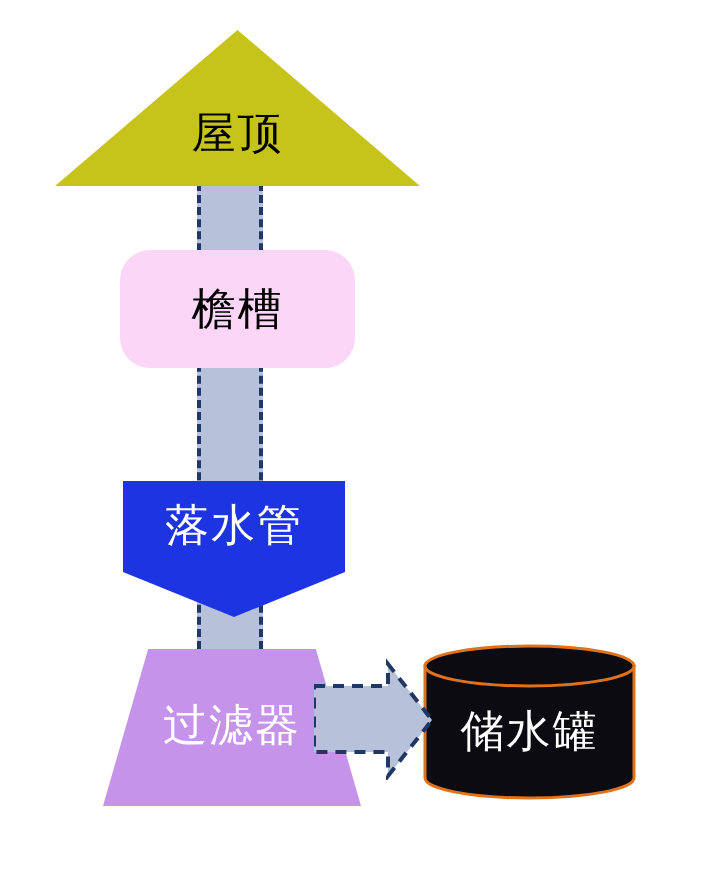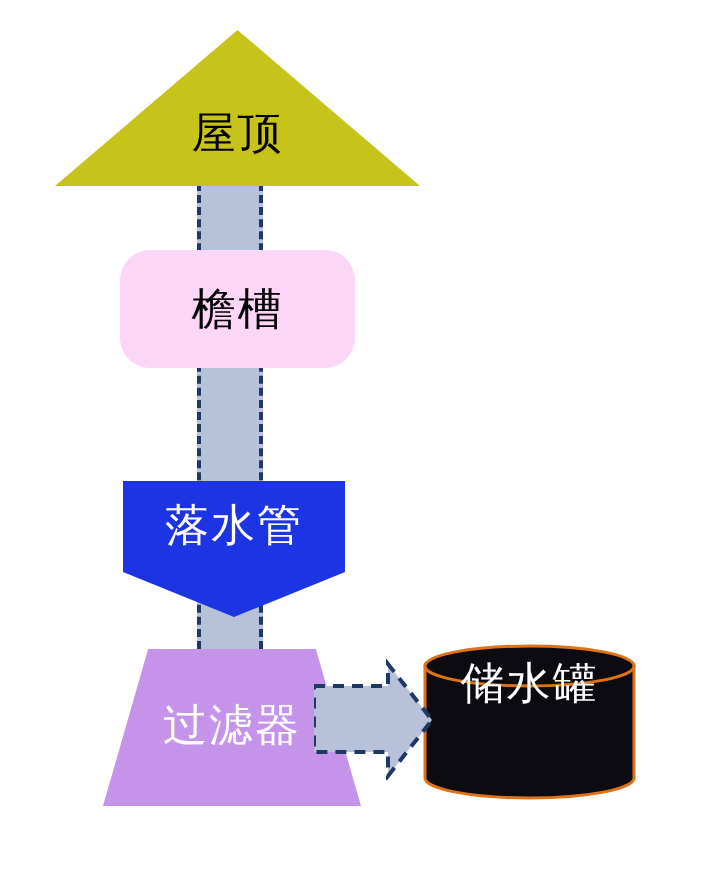--- a/index.html
+++ b/index.html
@@ -48,21 +48,21 @@
     clip-path:polygon(17.5% 0, 82.5% 0, 100% 100%, 0 100%);
     display:flex; align-items:center; justify-content:center; z-index:2;font-family:Liberation Mono, monospace;
   }
 
   .harrow { position:absolute; left:314px; top:658px; width:122px; height:122px; z-index:4; }
 
   .tank { position:absolute; left:422px; top:643px; width:215px; height:158px; z-index:3; }
 
   .tank-label-box {
     position:absolute; left:422px; top:643px; width:215px; height:158px;
-    display:flex; justify-content:center;
+    display:flex; align-items:center; justify-content:center;
     padding-top:18px; box-sizing:border-box; z-index:5;
   }
 </style>
 </head>
 <body>
 
 <div class="canvas">
 
   <div class="vband"></div>
 

